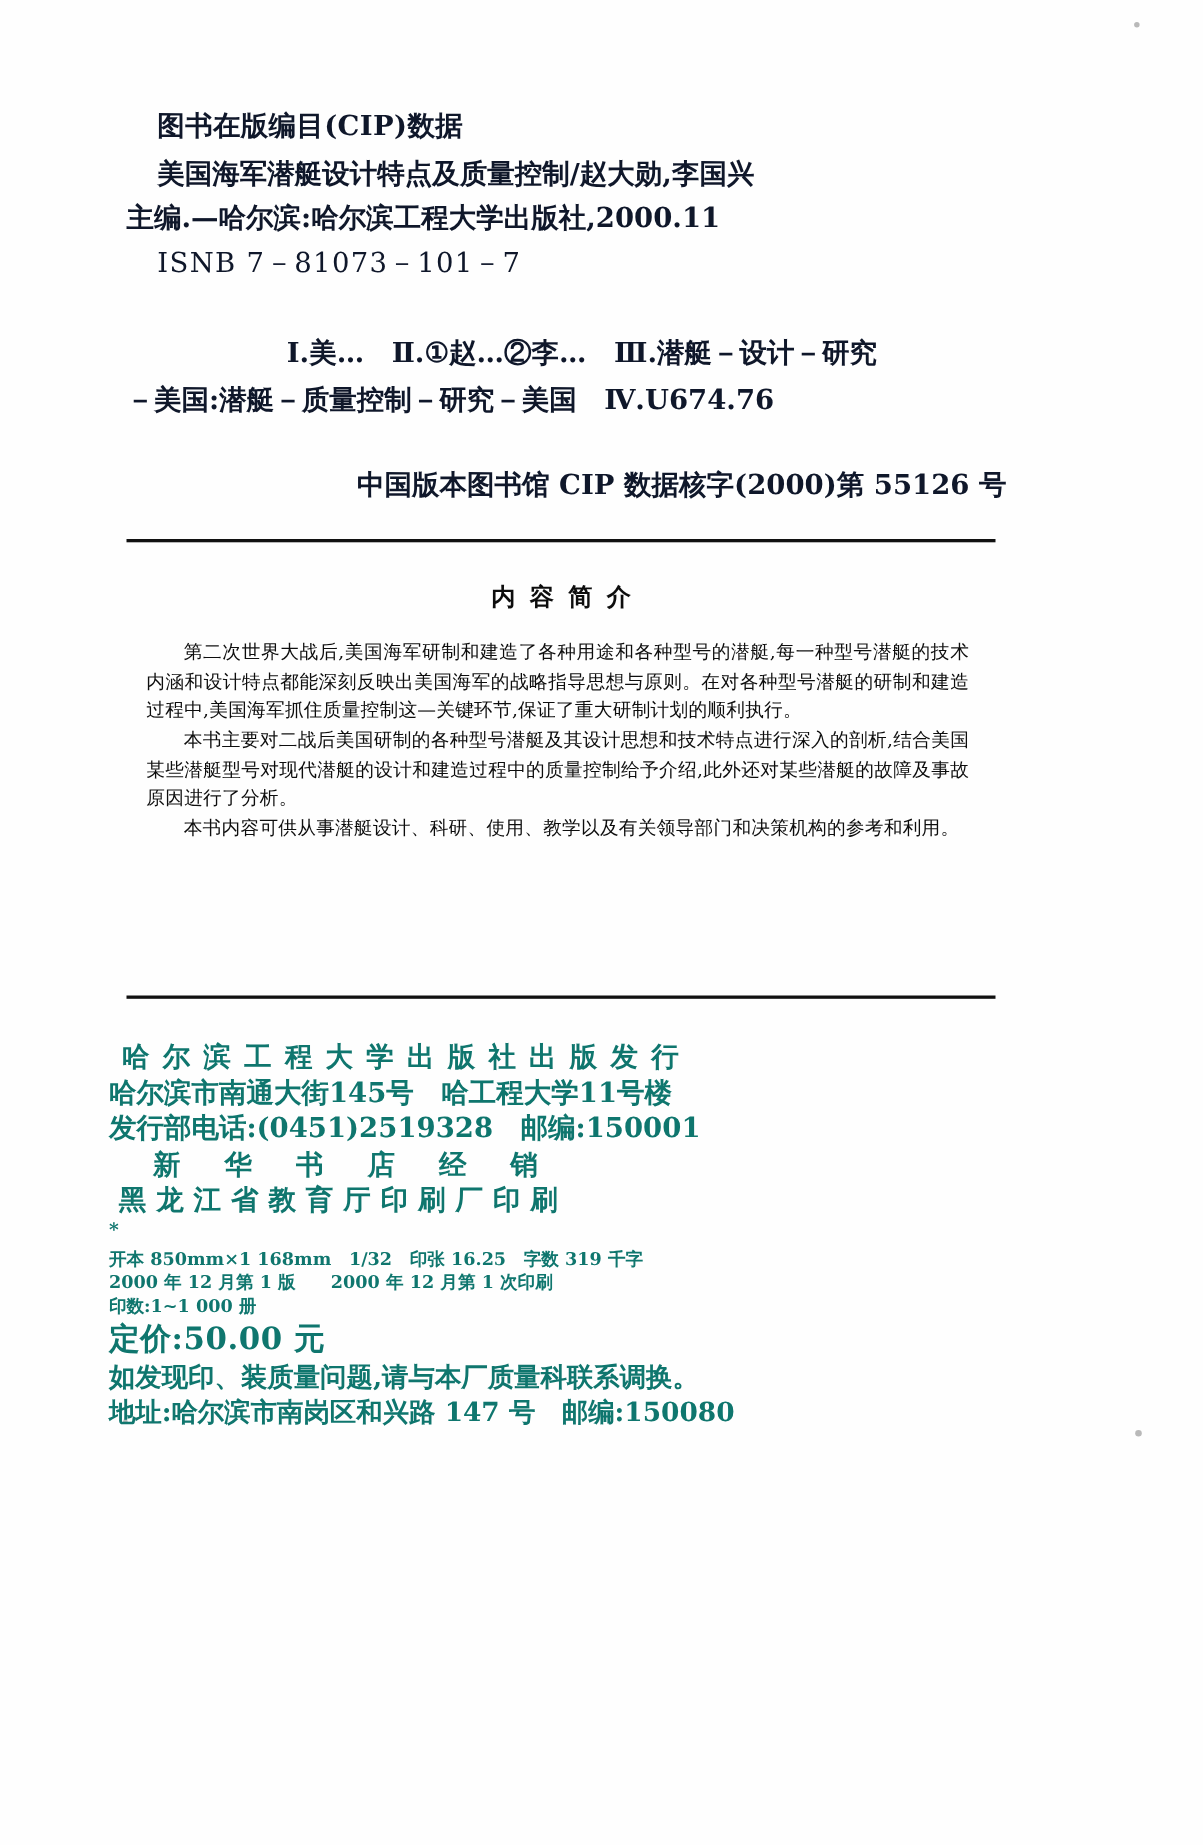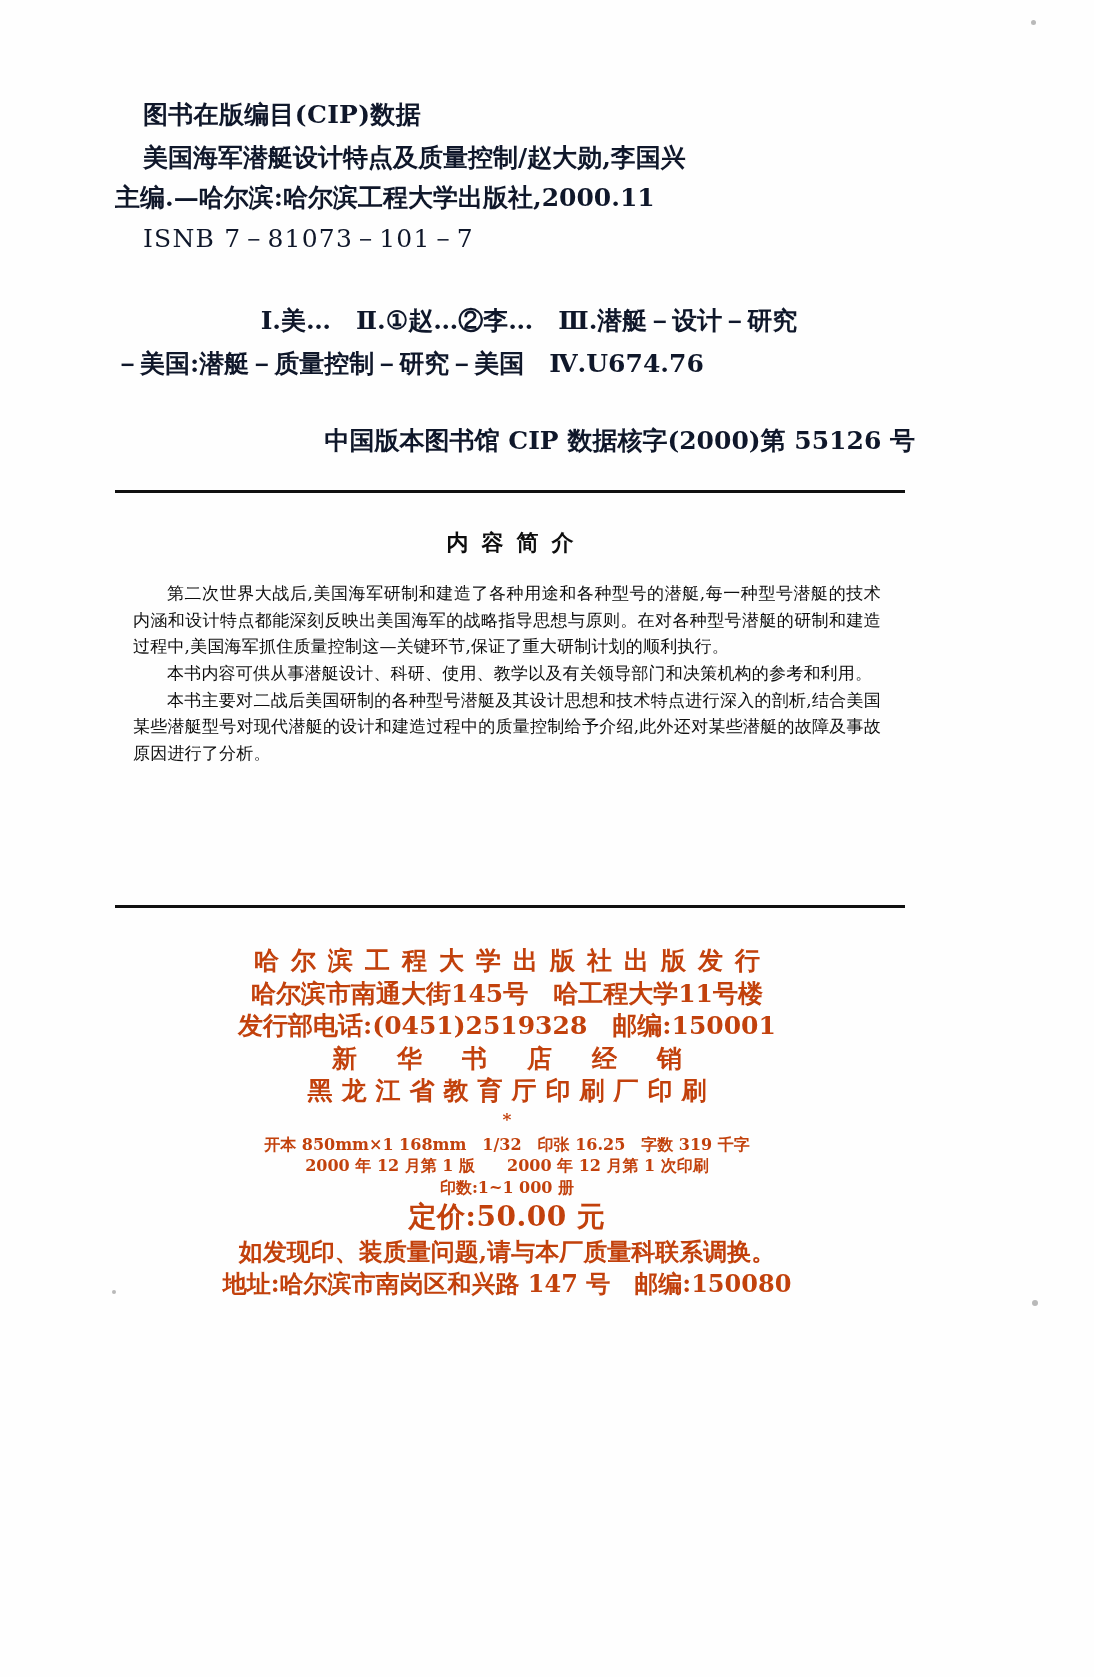--- a/index.html
+++ b/index.html
@@ -116,26 +116,26 @@
   }
   .abstract-body p {
     margin: 0;
     text-indent: 2em;
     letter-spacing: 0.2px;
   }
 
   
   .imprint {
     position: absolute;
-    left: 112px;
+    left: 99px;
     top: 945px;
     width: 790px;
-    text-align: center;
-    font-weight: bold;
-    color: #c2410c;
+    text-align: left;
+    font-weight: bold;
+    color: #0f766e;
   }
   .im-line {
     font-size: 25px;
     line-height: 1.30;
     white-space: nowrap;
   }
   .spaced-wide {
     letter-spacing: 12px;
     text-indent: 12px;
   }
@@ -197,22 +197,22 @@
       <div class="cip-number">中国版本图书馆 CIP 数据核字(2000)第 55126 号</div>
     </div>
   </div>
 
   <div class="rule r1"></div>
 
   <div class="abstract">
     <div class="abstract-title">内容简介</div>
     <div class="abstract-body">
       <p>第二次世界大战后,美国海军研制和建造了各种用途和各种型号的潜艇,每一种型号潜艇的技术内涵和设计特点都能深刻反映出美国海军的战略指导思想与原则。在对各种型号潜艇的研制和建造过程中,美国海军抓住质量控制这—关键环节,保证了重大研制计划的顺利执行。</p>
+      <p>本书主要对二战后美国研制的各种型号潜艇及其设计思想和技术特点进行深入的剖析,结合美国某些潜艇型号对现代潜艇的设计和建造过程中的质量控制给予介绍,此外还对某些潜艇的故障及事故原因进行了分析。</p>
       <p>本书内容可供从事潜艇设计、科研、使用、教学以及有关领导部门和决策机构的参考和利用。</p>
-      <p>本书主要对二战后美国研制的各种型号潜艇及其设计思想和技术特点进行深入的剖析,结合美国某些潜艇型号对现代潜艇的设计和建造过程中的质量控制给予介绍,此外还对某些潜艇的故障及事故原因进行了分析。</p>
     </div>
   </div>
 
   <div class="rule r2"></div>
 
   <div class="imprint">
     <div class="im-line spaced-wide">哈尔滨工程大学出版社出版发行</div>
     <div class="im-line">哈尔滨市南通大街145号　哈工程大学11号楼</div>
     <div class="im-line">发行部电话:(0451)2519328　邮编:150001</div>
     <div class="im-line spaced-xwide">新华书店经销</div>

